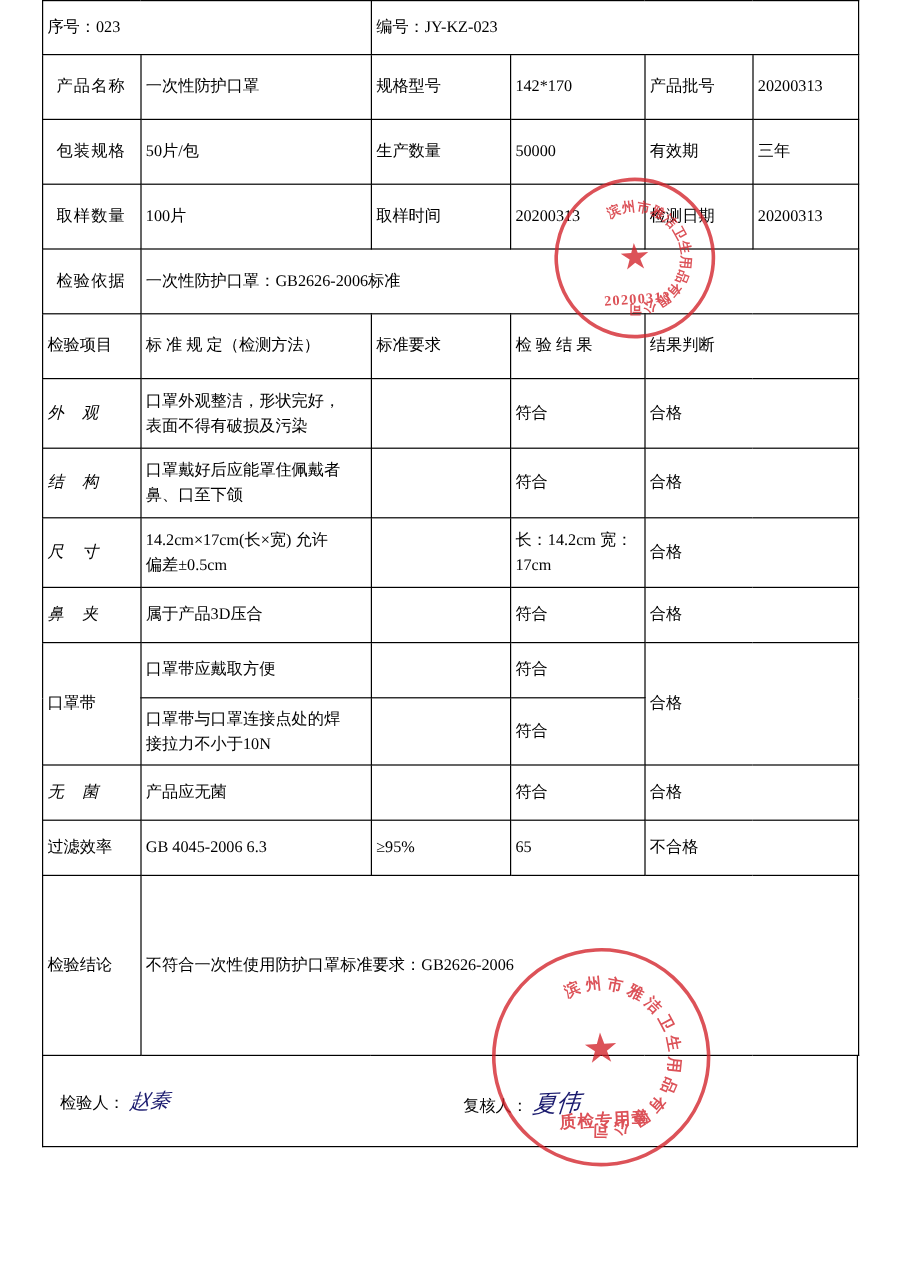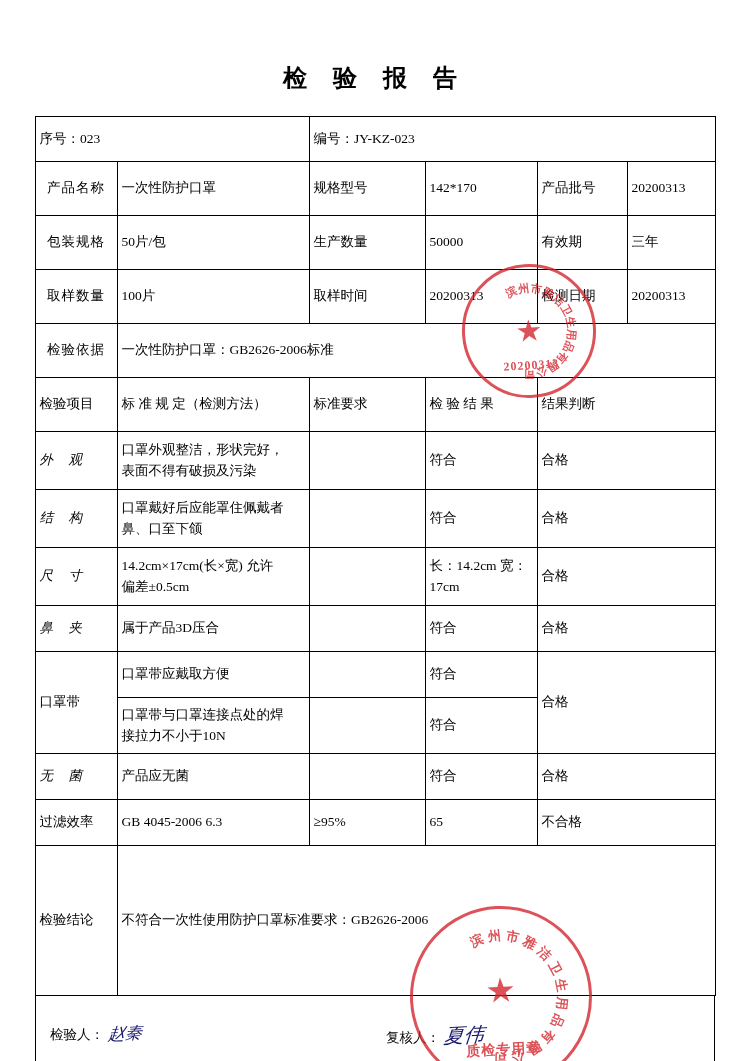--- a/index.html
+++ b/index.html
@@ -151,21 +151,20 @@
   .stamp-bottom .subtext { bottom: 26px; font-size: 14px; }
 
   
   .tablewrap { position: relative; }
 </style>
 </head>
 <body>
 
 <div class="page">
 
-  <div class="title">检 验 报 告</div>
 
   <div class="tablewrap">
 
     <table class="report">
       <colgroup>
         <col style="width:82px">
         <col style="width:88px">
         <col style="width:104px">
         <col style="width:116px">
         <col style="width:112px">

